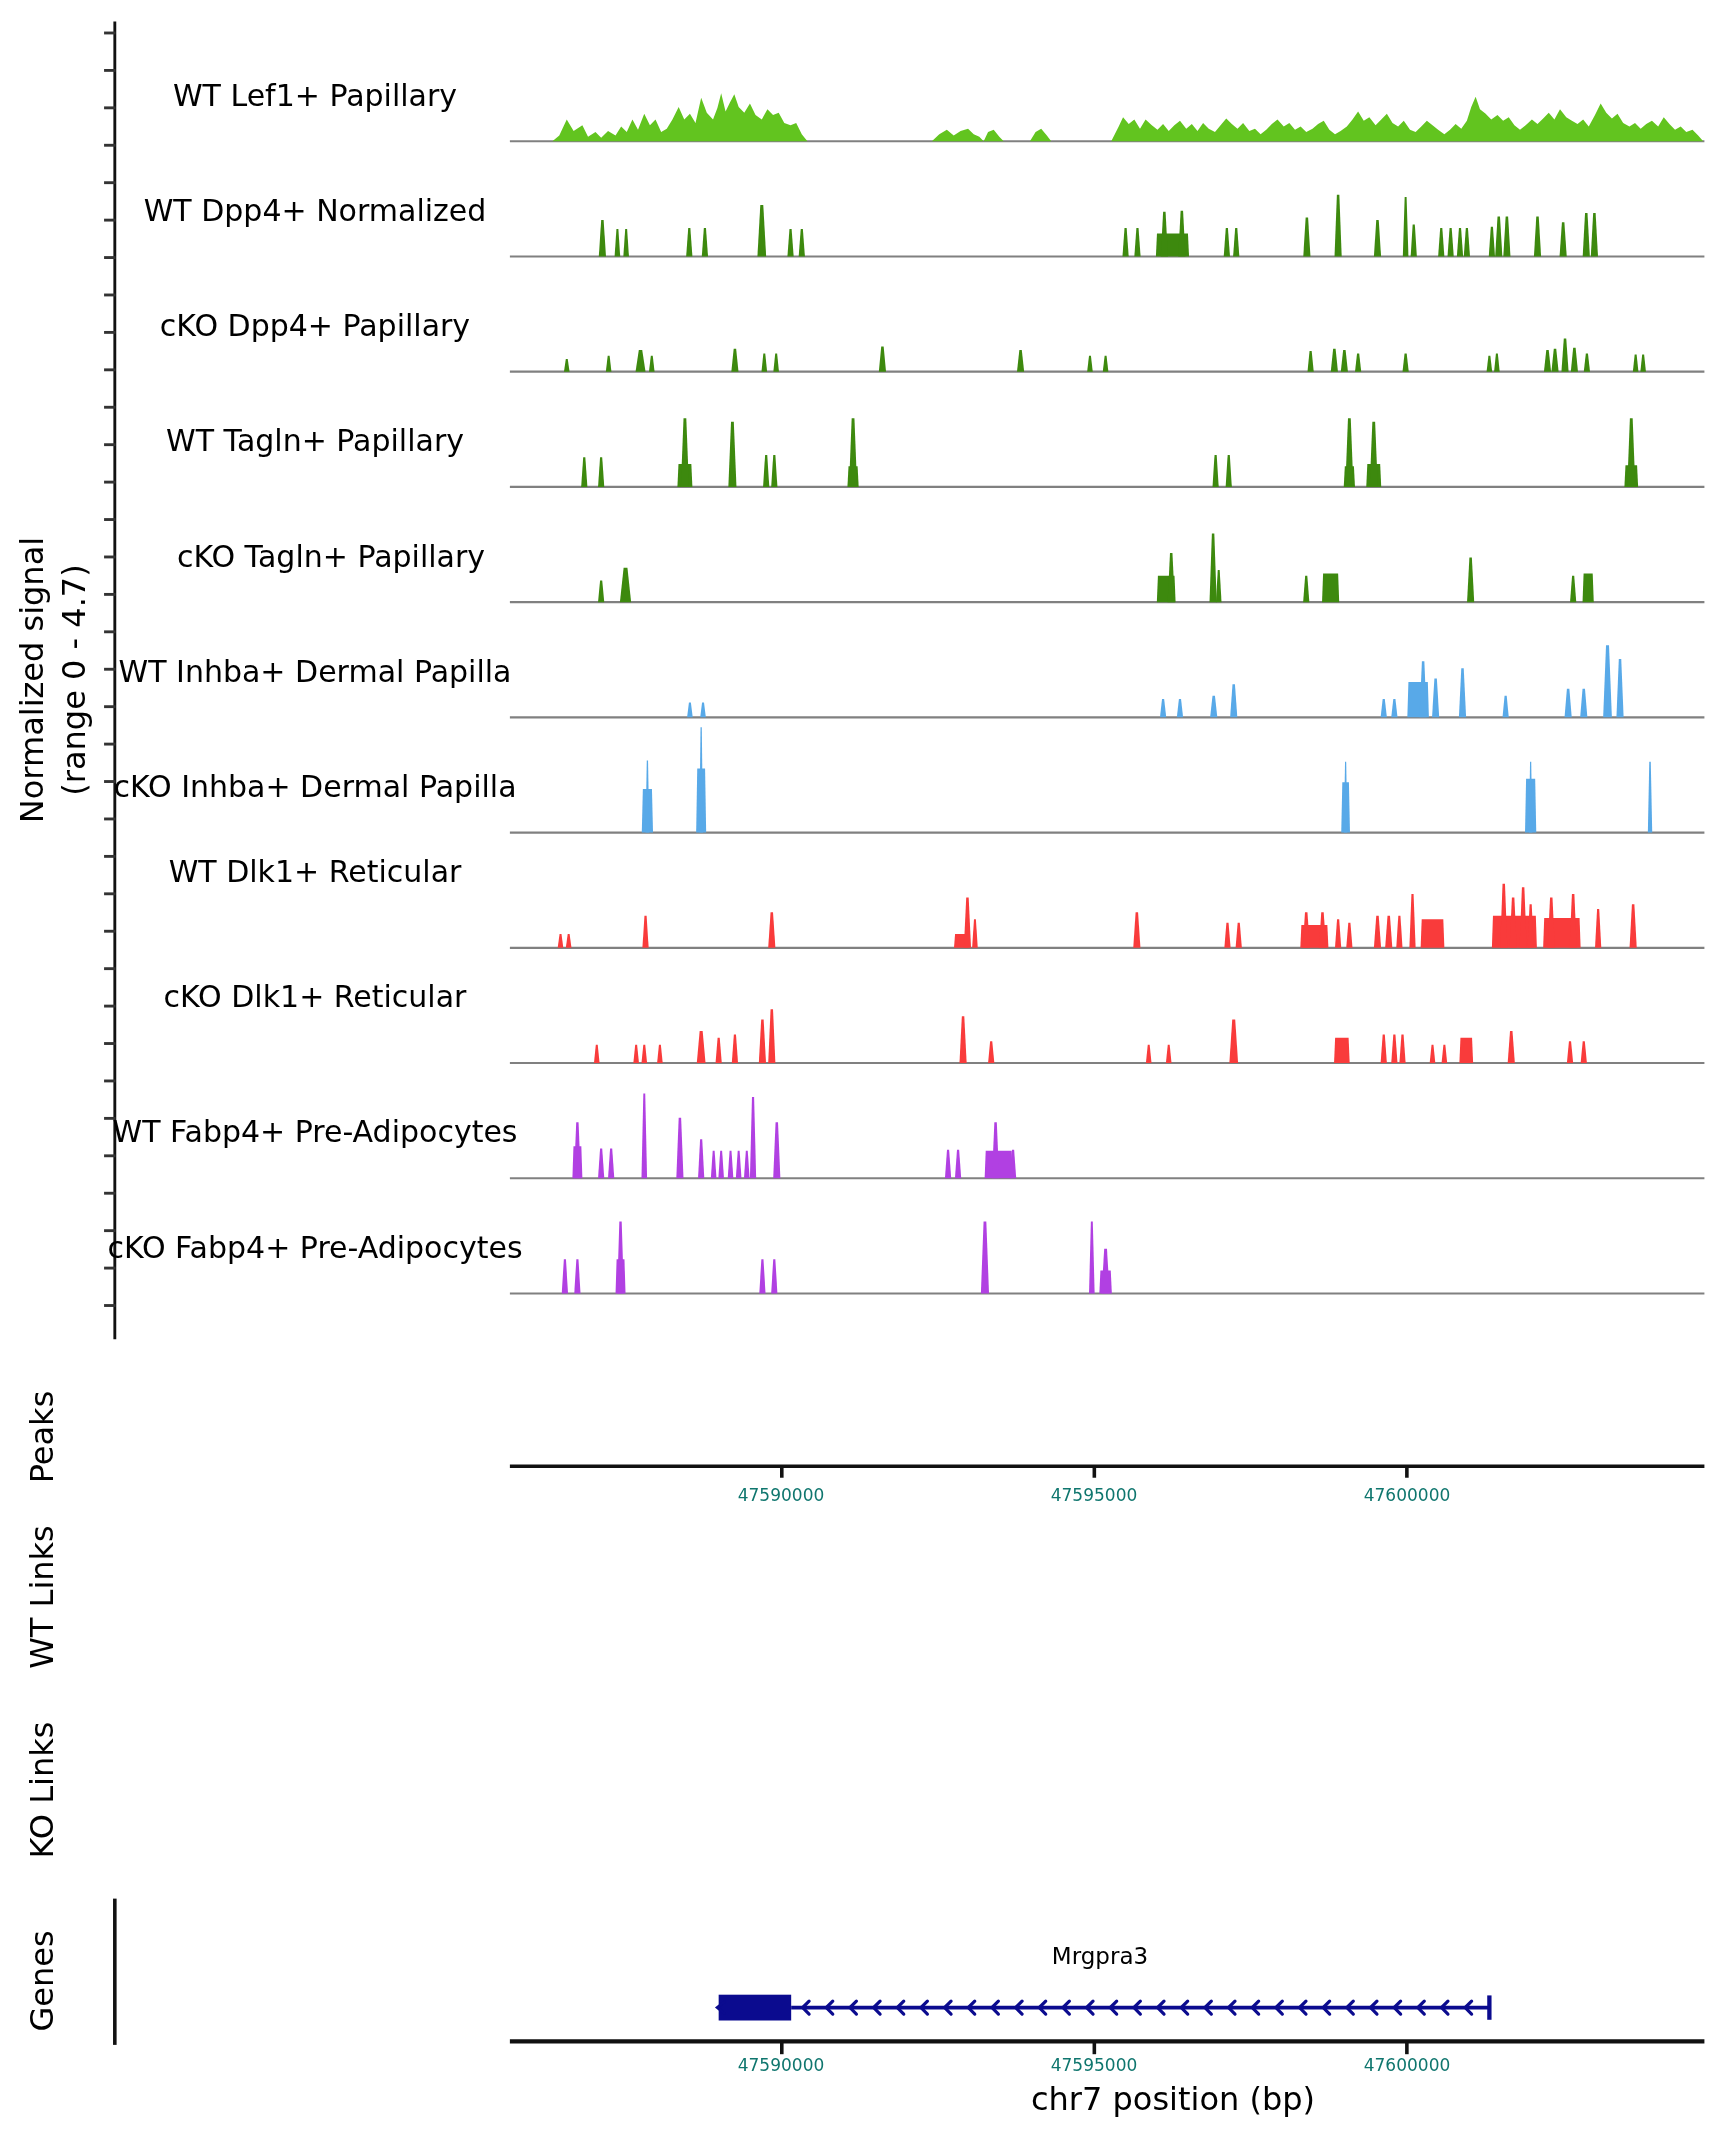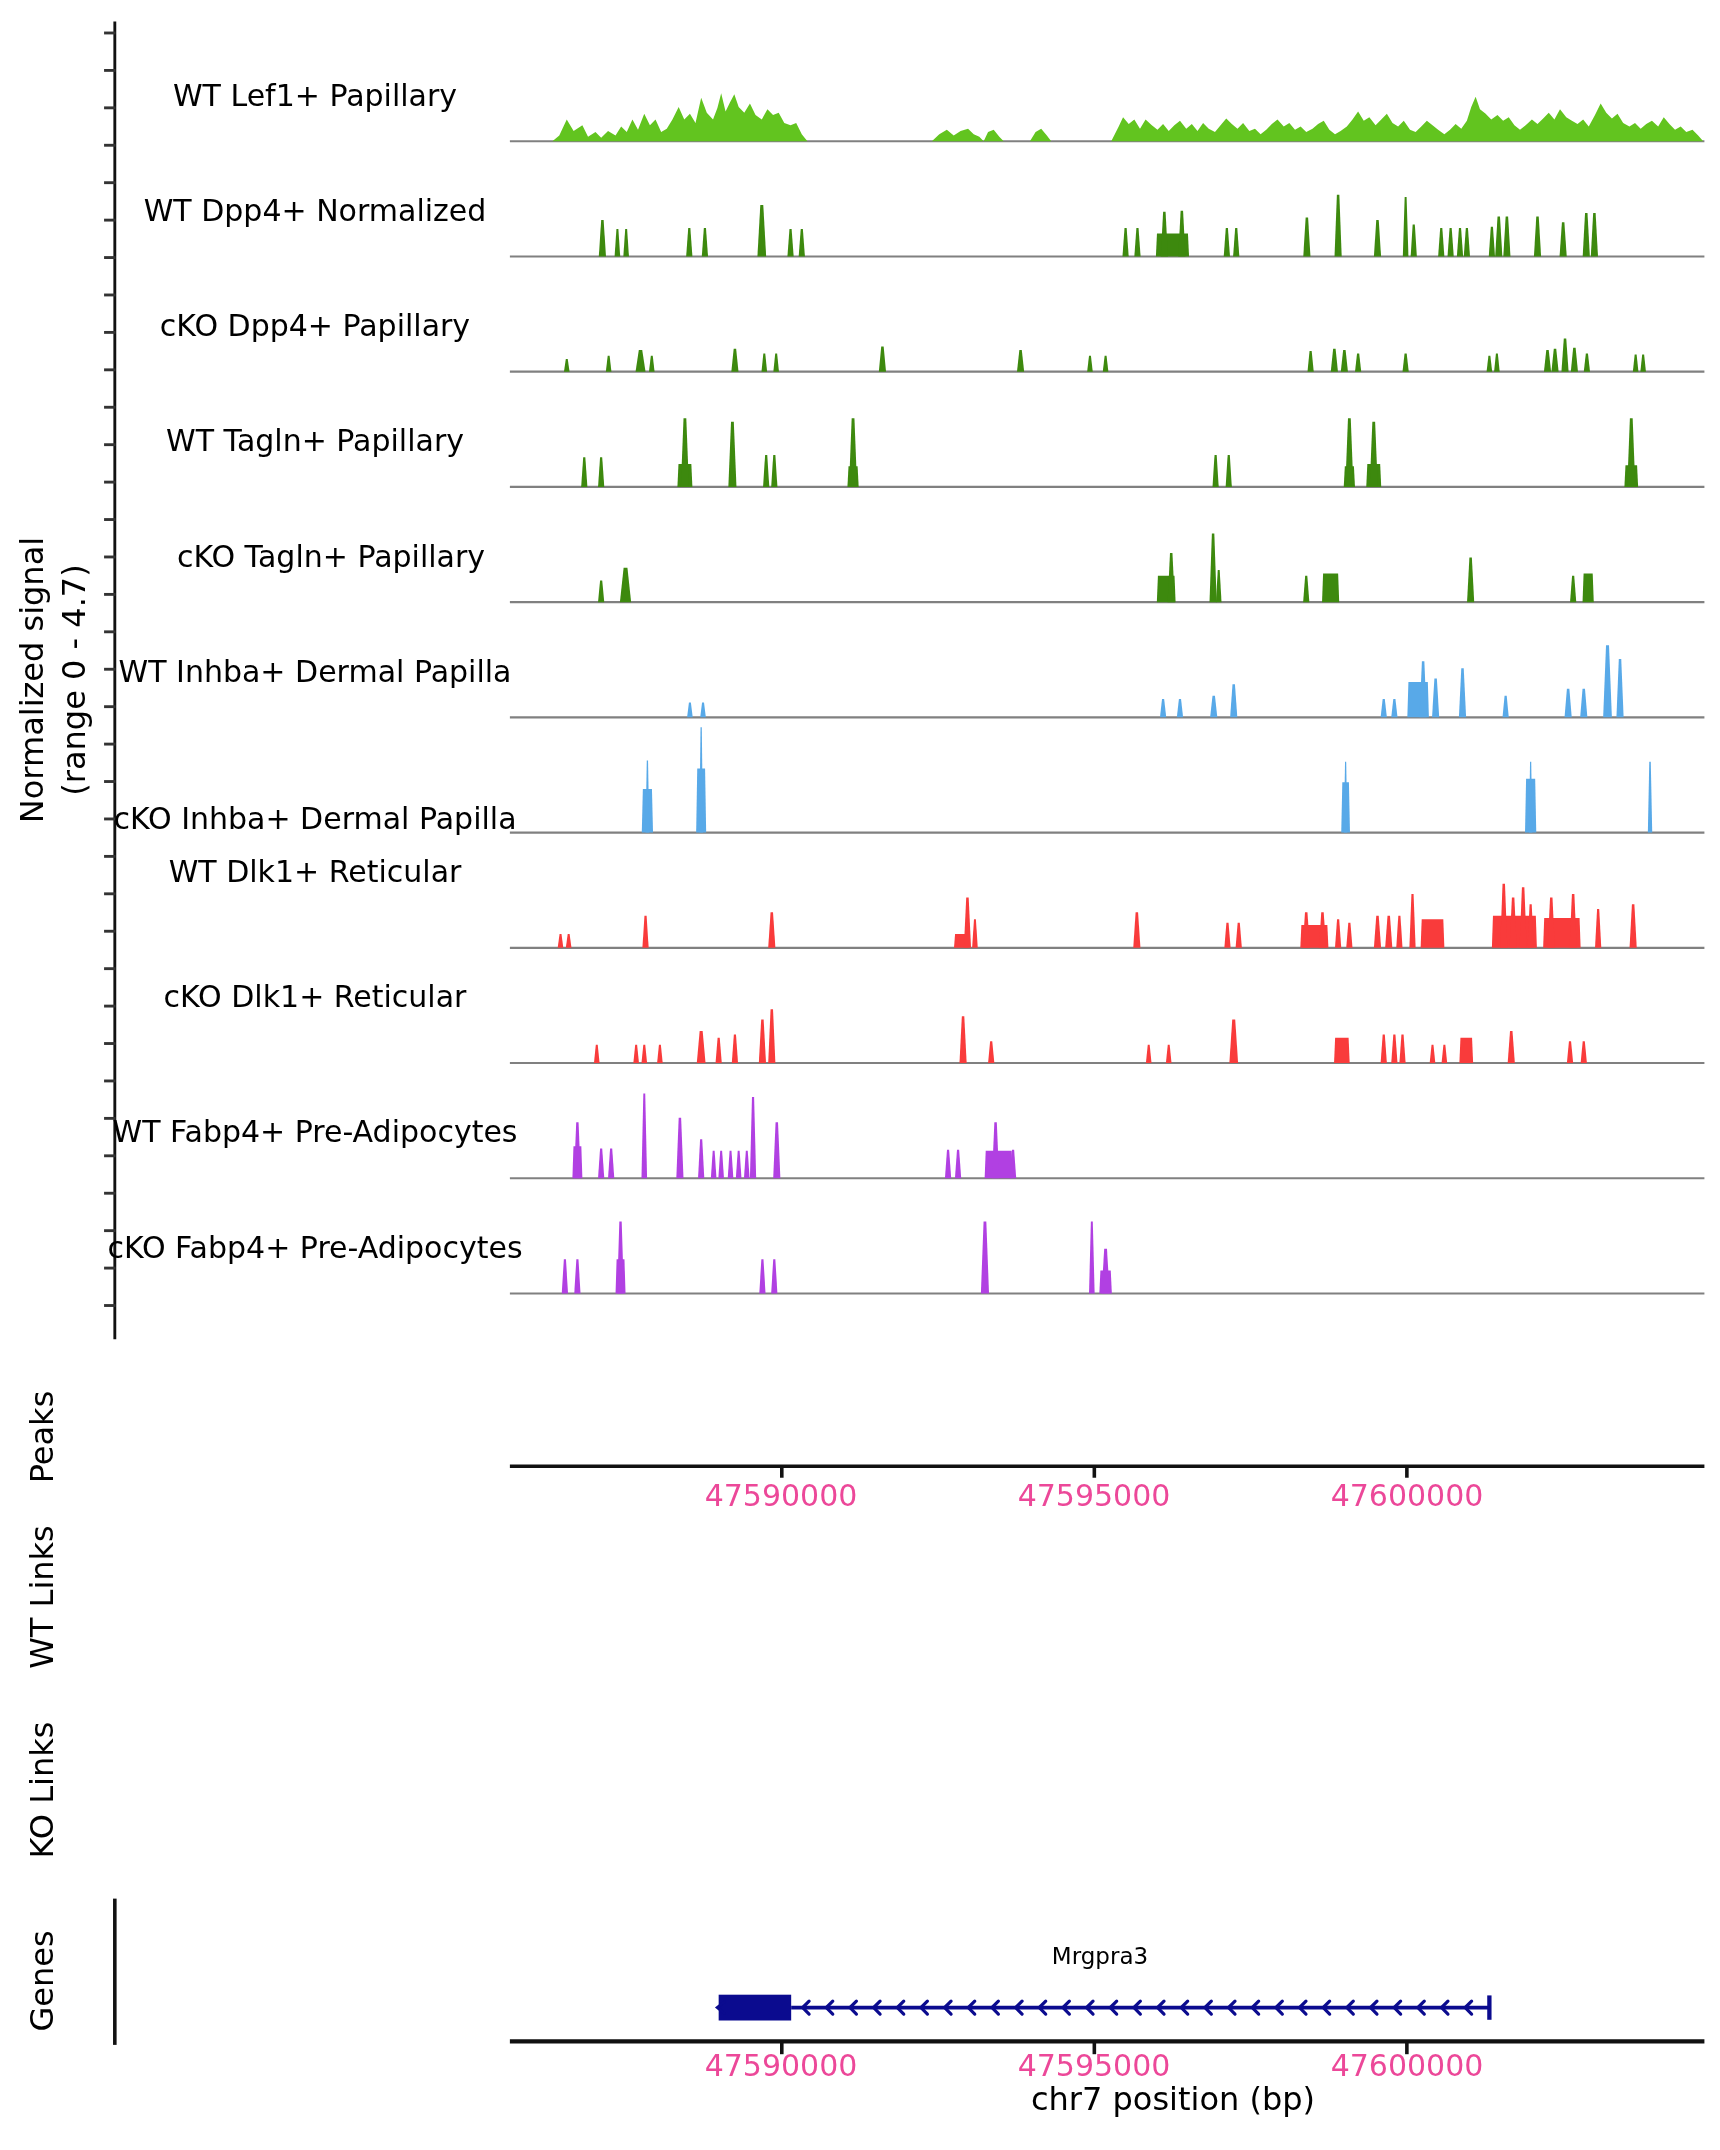--- a/index.html
+++ b/index.html
@@ -1,21 +1,21 @@
 <!DOCTYPE html>
 <html style="font-size:11.5px"><head>
 <meta charset="utf-8">
 <style>
   html,body{margin:0;padding:0;background:#ffffff;}
   #page{position:relative;width:1721px;height:2151px;background:#ffffff;overflow:hidden;
         font-family:"DejaVu Sans","Liberation Sans",sans-serif;}
   #gfx{position:absolute;left:0;top:0;}
   .lbl{position:absolute;transform:translate(-50%,-50%);color:#000;white-space:nowrap;}
   .tracklbl{font-size:30px;}
-  .ticklbl{font-size:30px;color:#ec4899;}
+  .ticklbl{font-size:17px;color:#0f766e;}
   .seclbl{font-size:32px;transform:translate(-50%,-50%) rotate(-90deg);}
   .ylab{font-size:32px;line-height:1.3;text-align:center;
         transform:translate(-50%,-50%) rotate(-90deg);white-space:nowrap;}
   .xlab{font-size:32px;}
   .genelbl{font-size:23px;}
 </style>
 </head>
 <body>
 
 <div id="page">
@@ -310,21 +310,21 @@
     <div>Normalized signal</div>
     <div>(range 0 - 4.7)</div>
   </div>
 
   <div class="lbl tracklbl" style="left:315px;top:95px;">WT Lef1+ Papillary</div>
   <div class="lbl tracklbl" style="left:315px;top:210px;">WT Dpp4+ Normalized</div>
   <div class="lbl tracklbl" style="left:315px;top:325px;">cKO Dpp4+ Papillary</div>
   <div class="lbl tracklbl" style="left:315px;top:440px;">WT Tagln+ Papillary</div>
   <div class="lbl tracklbl" style="left:315px;top:556px;margin-left:16px;">cKO Tagln+ Papillary</div>
   <div class="lbl tracklbl" style="left:315px;top:671px;">WT Inhba+ Dermal Papilla</div>
-  <div class="lbl tracklbl" style="left:315px;top:818px;">cKO Inhba+ Dermal Papilla</div>
+  <div class="lbl tracklbl" style="left:315px;top:786px;">cKO Inhba+ Dermal Papilla</div>
   <div class="lbl tracklbl" style="left:315px;top:871px;">WT Dlk1+ Reticular</div>
   <div class="lbl tracklbl" style="left:315px;top:996px;">cKO Dlk1+ Reticular</div>
   <div class="lbl tracklbl" style="left:315px;top:1131px;">WT Fabp4+ Pre-Adipocytes</div>
   <div class="lbl tracklbl" style="left:315px;top:1247px;">cKO Fabp4+ Pre-Adipocytes</div>
 
   <div class="lbl seclbl" style="left:42px;top:1437px;">Peaks</div>
   <div class="lbl seclbl" style="left:42px;top:1597px;">WT Links</div>
   <div class="lbl seclbl" style="left:42px;top:1790px;">KO Links</div>
   <div class="lbl seclbl" style="left:42px;top:1981px;">Genes</div>
 

